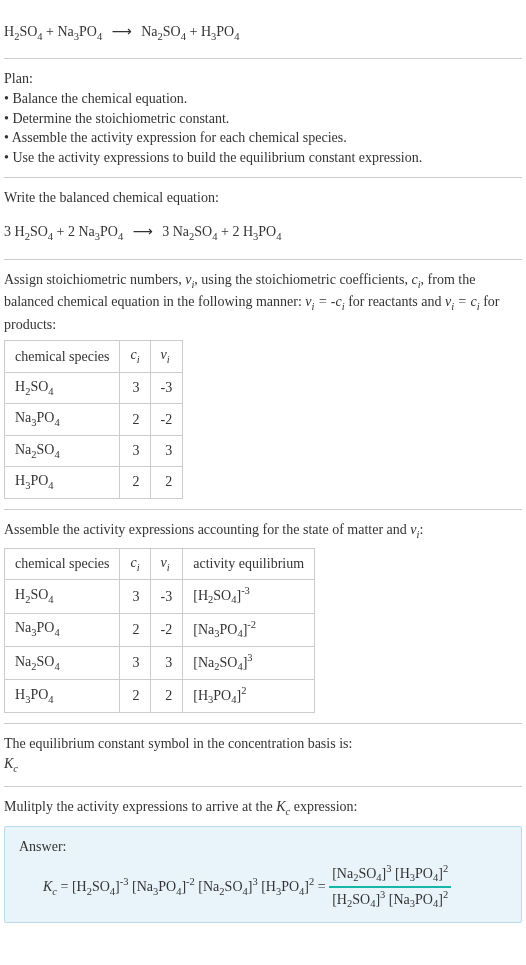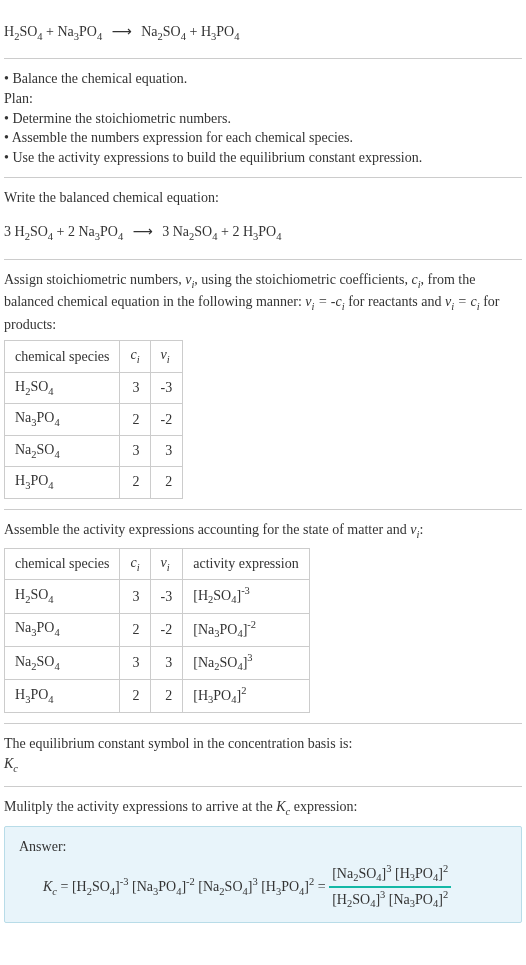--- a/index.html
+++ b/index.html
@@ -69,24 +69,24 @@
   <div class="equation">
     <span>H<sub>2</sub>SO<sub>4</sub> + Na<sub>3</sub>PO<sub>4</sub></span>
     <span class="arrow">⟶</span>
     <span>Na<sub>2</sub>SO<sub>4</sub> + H<sub>3</sub>PO<sub>4</sub></span>
   </div>
 </div>
 
 <hr>
 
 <div class="section">
+  <div>Plan:</div>
   <div>• Balance the chemical equation.</div>
-  <div>Plan:</div>
-  <div>• Determine the stoichiometric numbers.</div>
-  <div>• Assemble the numbers expression for each chemical species.</div>
+  <div>• Determine the stoichiometric constant.</div>
+  <div>• Assemble the activity expression for each chemical species.</div>
   <div>• Use the activity expressions to build the equilibrium constant expression.</div>
 </div>
 
 <hr>
 
 <div class="section">
   <div>Write the balanced chemical equation:</div>
   <div class="equation">
     <span>3 H<sub>2</sub>SO<sub>4</sub> + 2 Na<sub>3</sub>PO<sub>4</sub></span>
     <span class="arrow">⟶</span>
@@ -134,21 +134,21 @@
 <hr>
 
 <div class="section">
   <div>Assemble the activity expressions accounting for the state of matter and <span class="italic">ν<sub>i</sub></span>:</div>
   <table>
     <tbody>
         <tr>
       <th>chemical species</th>
       <th><span class="italic">c<sub>i</sub></span></th>
       <th><span class="italic">ν<sub>i</sub></span></th>
-      <th>activity expression</th>
+      <th>activity equilibrium</th>
     </tr>
     <tr>
       <td>H<sub>2</sub>SO<sub>4</sub></td>
       <td class="num">3</td>
       <td class="num">-3</td>
       <td>[H<sub>2</sub>SO<sub>4</sub>]<sup>-3</sup></td>
     </tr>
     <tr>
       <td>Na<sub>3</sub>PO<sub>4</sub></td>
       <td class="num">2</td>

